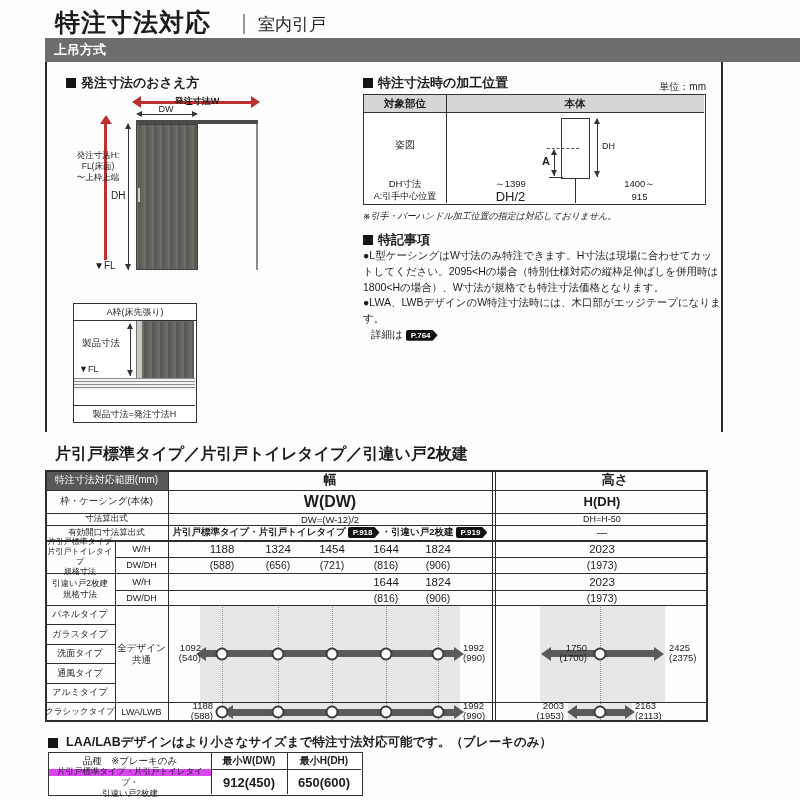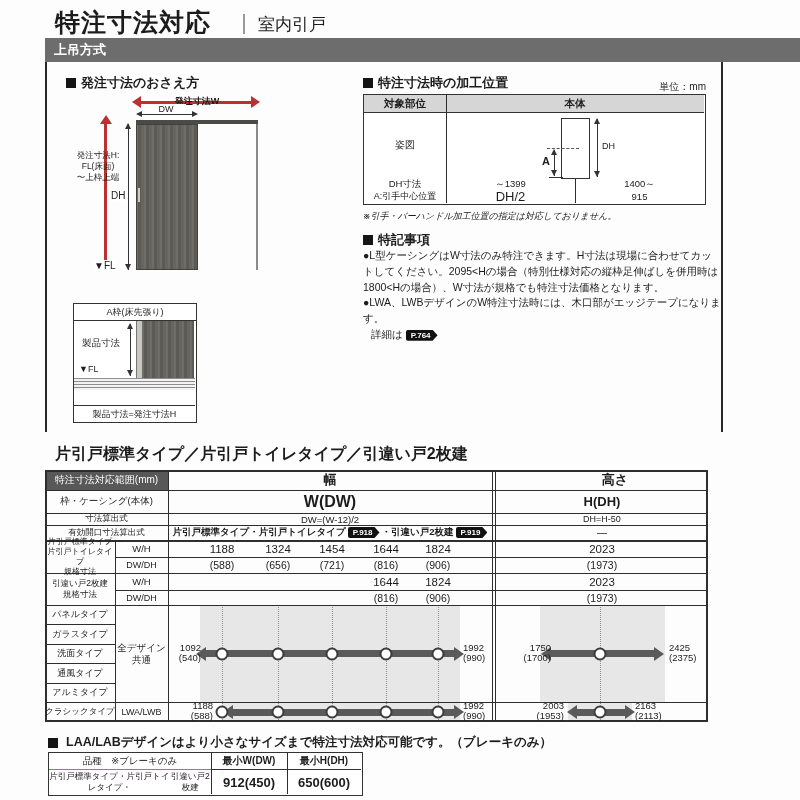--- a/index.html
+++ b/index.html
@@ -281,21 +281,21 @@
     </div>
     <div class="lbl2" style="left:418px;top:231px;width:32px;">
       <div>1992</div>
       <div>(990)</div>
     </div>
 
     <div class="bar" style="left:505px;top:180px;width:105px;"></div>
     <div class="tri" style="left:496px;top:176.5px;border-width:7px 10px 7px 0;border-color:transparent #5a5a5a transparent transparent;"></div>
     <div class="tri" style="left:609px;top:176.5px;border-width:7px 0 7px 10px;border-color:transparent transparent transparent #5a5a5a;"></div>
     <div class="circle" style="left:555px;top:183.5px;"></div>
-    <div class="lbl2" style="left:452px;top:173px;width:54px;text-align:right;">
+    <div class="lbl2" style="left:452px;top:173px;width:54px;text-align:right;padding-left:36px;">
       <div>1750</div>
       <div>(1700)</div>
     </div>
     <div class="lbl2" style="left:624px;top:173px;width:40px;">
       <div>2425</div>
       <div>(2375)</div>
     </div>
 
     <div class="bar" style="left:531px;top:238.5px;width:50px;"></div>
     <div class="tri" style="left:522px;top:235px;border-width:7px 10px 7px 0;border-color:transparent #5a5a5a transparent transparent;"></div>
@@ -310,26 +310,26 @@
       <div>(2113)</div>
     </div>
   </div>
 
   <div class="abs sqh" style="left:48px;top:734px;font-size:12.5px;gap:8px;">
     <span class="sq"></span>
     <span>LAA/LABデザインはより小さなサイズまで特注寸法対応可能です。（ブレーキのみ）</span>
   </div>
 
   <div class="abs" style="left:48px;top:752px;width:315px;height:44px;border:1.5px solid #333;box-sizing:border-box;background:#fff;">
-    <div class="abs ctr" style="left:0;top:0;width:162px;height:16px;font-size:9.5px;border-bottom:1px solid #d946ef;">品種　※ブレーキのみ</div>
+    <div class="abs ctr" style="left:0;top:0;width:162px;height:16px;font-size:9.5px;border-bottom:7px solid #d946ef;">品種　※ブレーキのみ</div>
     <div class="abs ctr b" style="left:162px;top:0;width:76px;height:16px;font-size:10px;border-bottom:1px solid #333;">最小W(DW)</div>
     <div class="abs ctr b" style="left:238px;top:0;width:74px;height:16px;font-size:10px;border-bottom:1px solid #333;">最小H(DH)</div>
     <div class="vl" style="left:162px;top:0;width:1px;height:41px;"></div>
     <div class="vl" style="left:238px;top:0;width:1px;height:41px;"></div>
-    <div class="abs ctr" style="left:0;top:17px;width:162px;height:24px;font-size:8.5px;line-height:11px;flex-direction:row;text-align:center;">
+    <div class="abs ctr" style="left:0;top:17px;width:162px;height:24px;font-size:8.5px;line-height:11px;flex-direction:column;text-align:center;">
       <div>片引戸標準タイプ・片引戸トイレタイプ・</div>
       <div>引違い戸2枚建</div>
     </div>
     <div class="abs ctr b" style="left:162px;top:17px;width:76px;height:24px;font-size:13px;">912(450)</div>
     <div class="abs ctr b" style="left:238px;top:17px;width:74px;height:24px;font-size:13px;">650(600)</div>
   </div>
 
 </div>
 
 </body></html>

